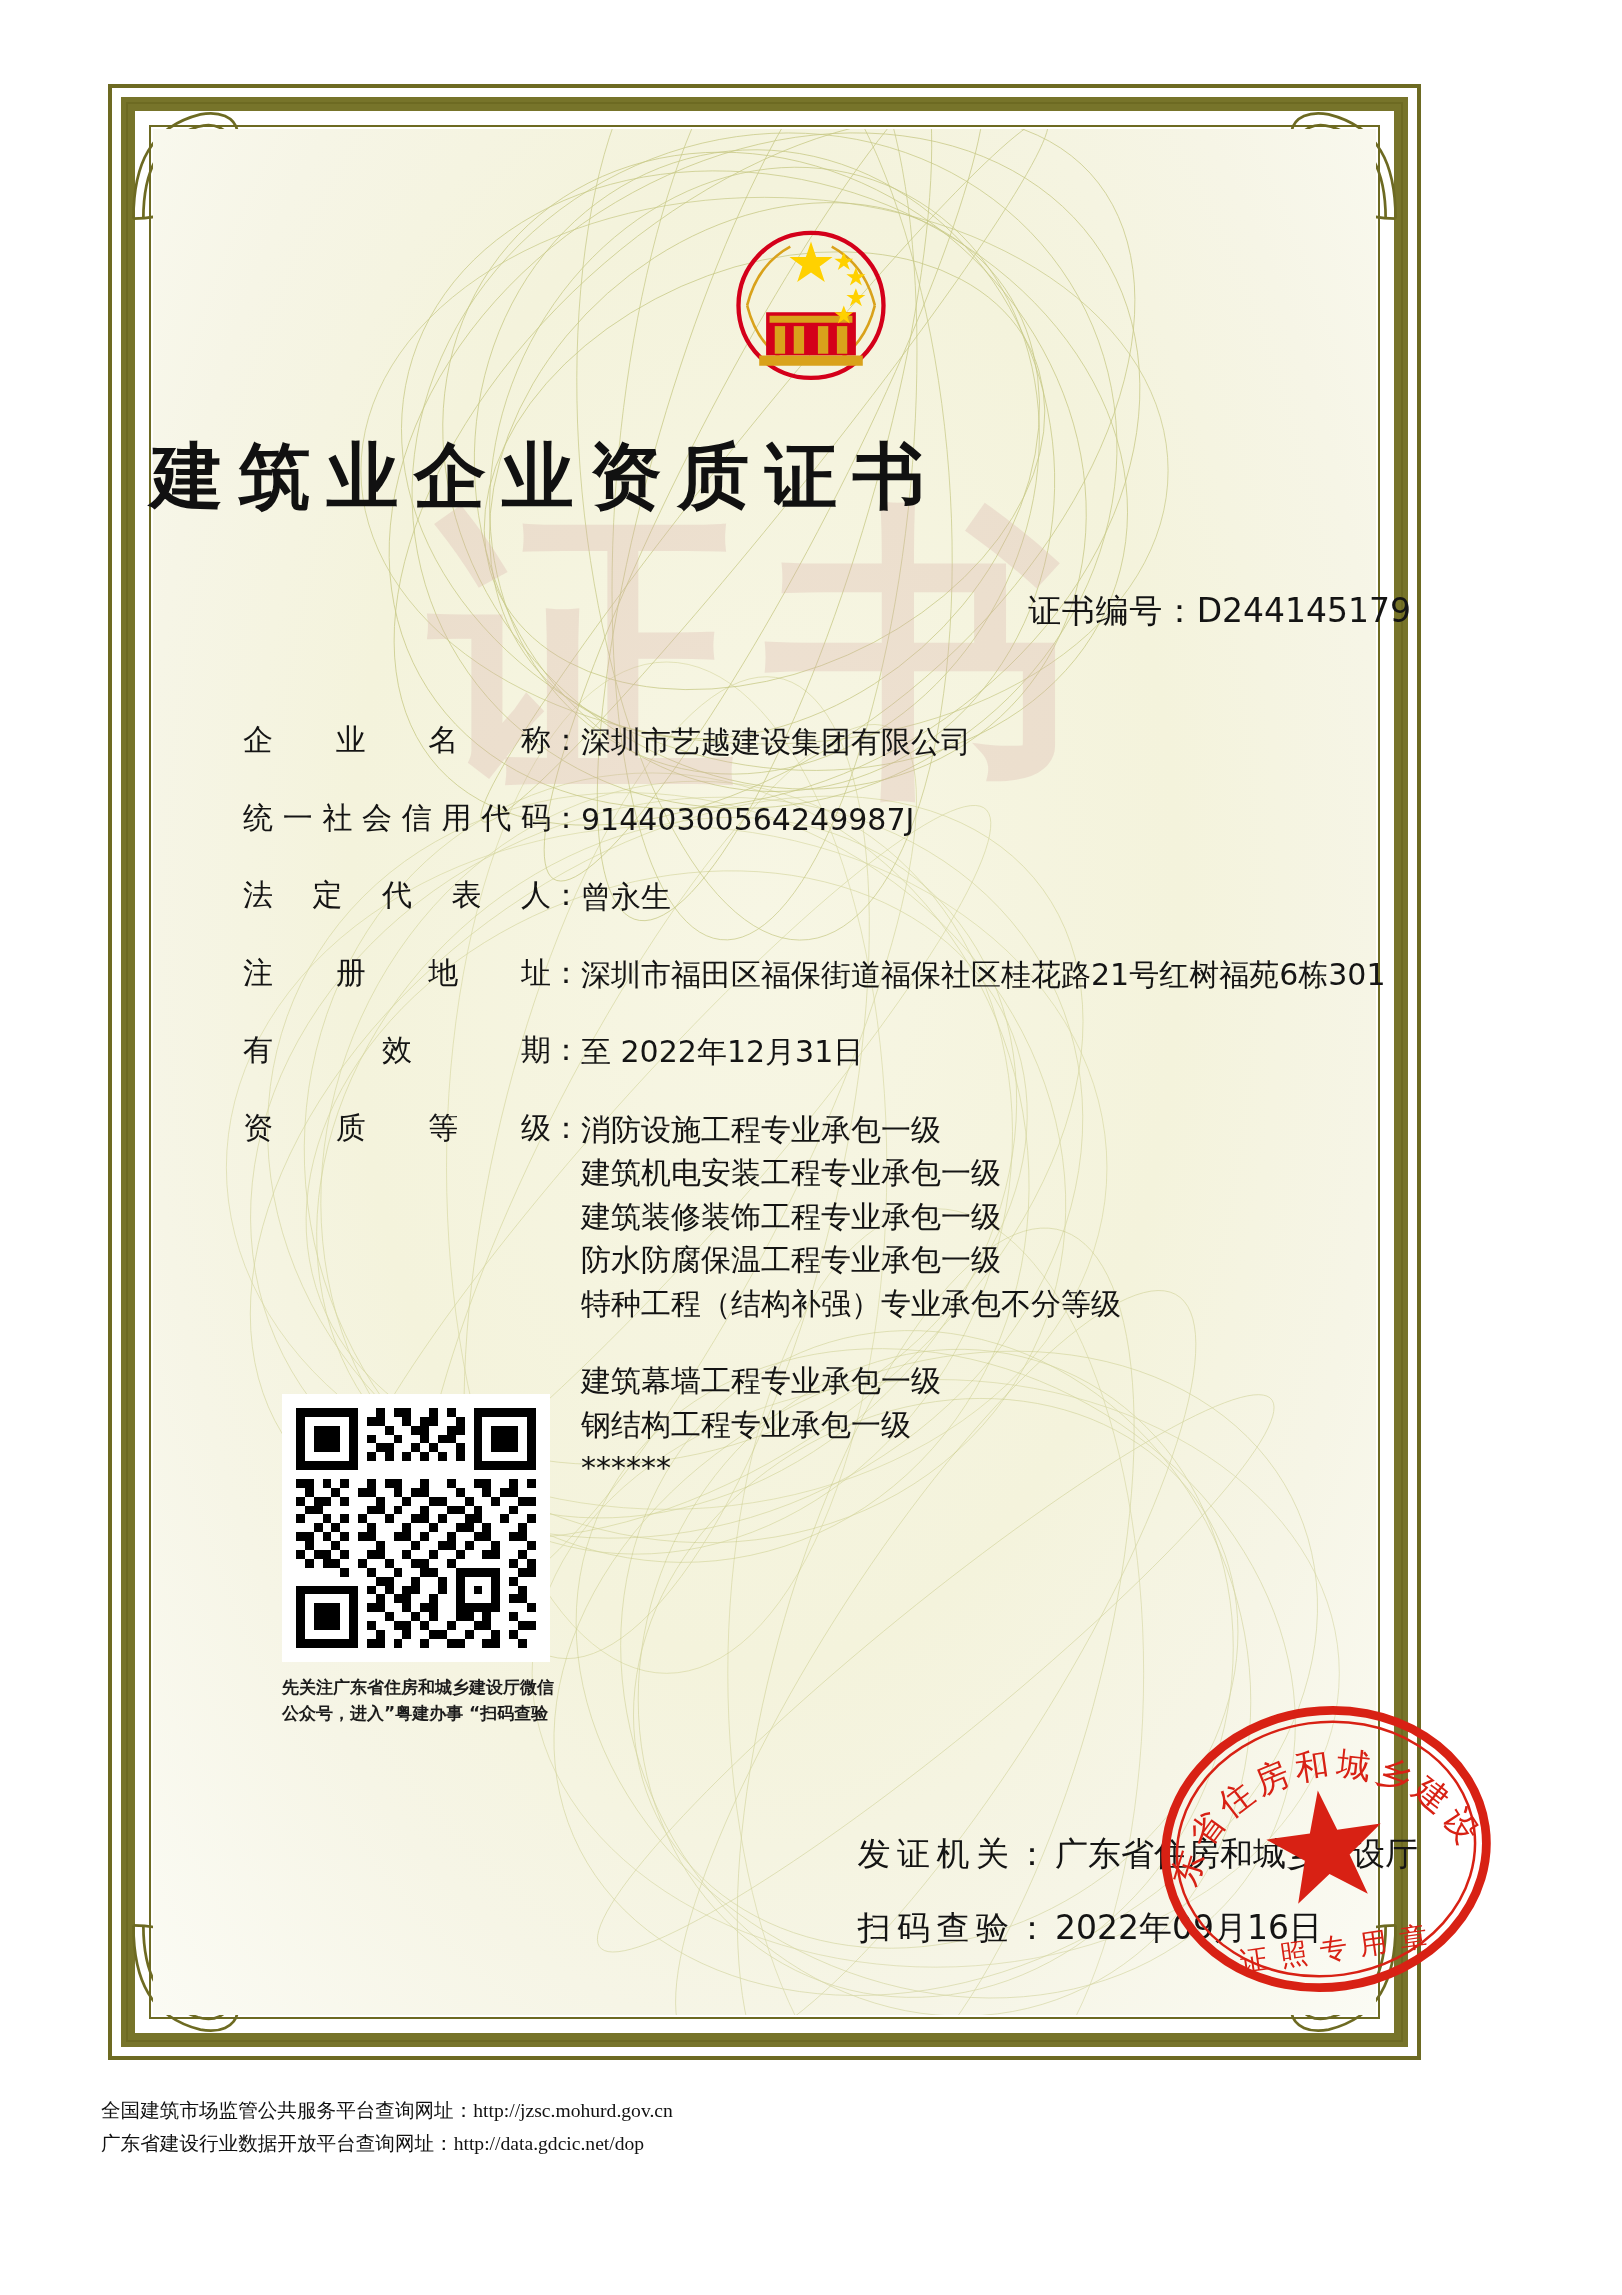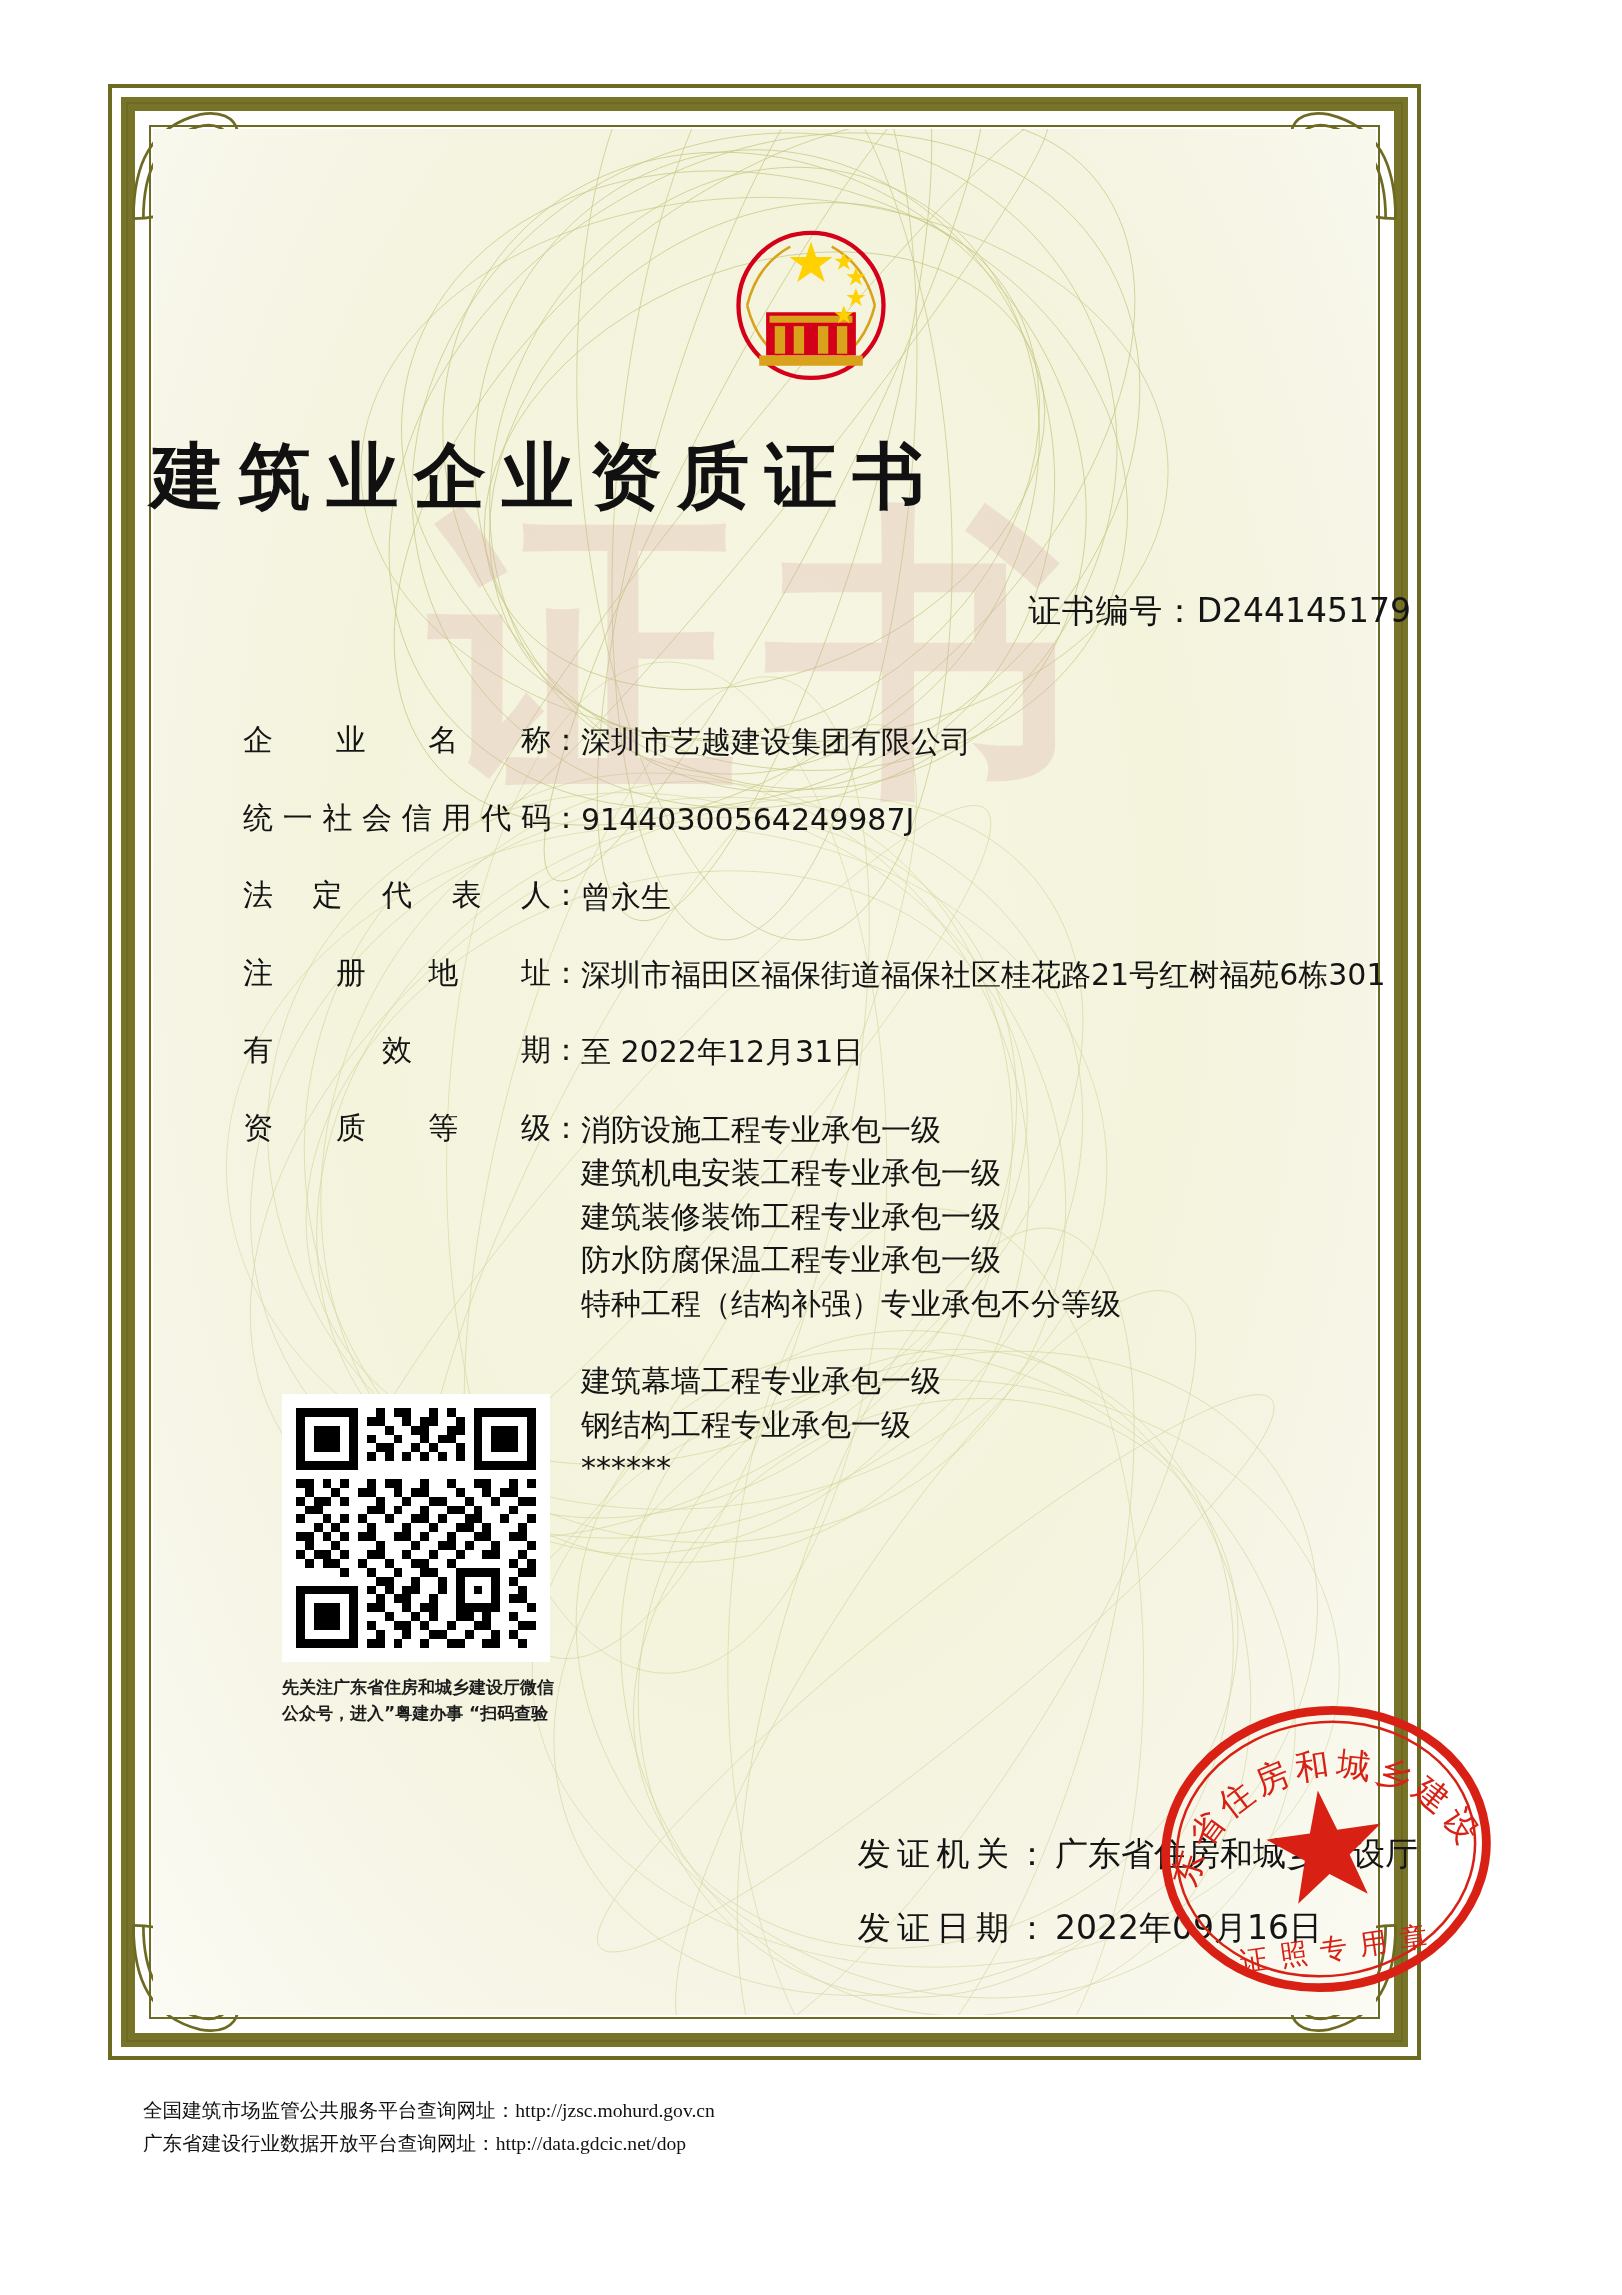--- a/index.html
+++ b/index.html
@@ -226,21 +226,21 @@
   
   .footer {
     position: absolute;
     left: 101px;
     top: 2094px;
     font-size: 19.6px;
     line-height: 1.7;
     color: #111111;
     font-family: "DejaVu Sans", sans-serif;
   }
-  .footer .line { white-space: nowrap; margin-left: 42px; }
+  .footer .line { white-space: nowrap; }
   .footer .url { font-family: "Liberation Serif", serif; }
 </style>
 </head>
 <body>
 
 <div class="page">
 
   <div class="frame-outer">
     <div class="frame-mid"></div>
     <div class="frame-inner"></div>
@@ -654,21 +654,21 @@
         </svg>
       </div>
       <div class="qr-caption">先关注广东省住房和城乡建设厅微信公众号，进入”粤建办事 “扫码查验</div>
     </div>
 
     <div class="issuer-block">
       <div class="issuer-row">
         <span class="ilabel">发证机关：</span><span>广东省住房和城乡建设厅</span>
       </div>
       <div class="issuer-row">
-        <span class="ilabel">发证日期：</span><span>2022年09月16日</span>
+        <span class="ilabel">扫码查验：</span><span>2022年09月16日</span>
       </div>
     </div>
 
     <div class="seal">
       <svg viewBox="0 0 300 250">
         <g transform="rotate(-8 150 125)">
           <ellipse cx="150" cy="125" rx="128" ry="110" fill="none" stroke="#d82114" stroke-width="7"></ellipse>
           <ellipse cx="150" cy="125" rx="119" ry="101" fill="none" stroke="#d82114" stroke-width="2"></ellipse>
           <polygon points="150,78 161,111 196,111 168,132 178,165 150,145 122,165 132,132 104,111 139,111" fill="#d82114"></polygon>
           <path id="sealArc" d="M 45 135 A 110 96 0 0 1 255 135" fill="none"></path>

